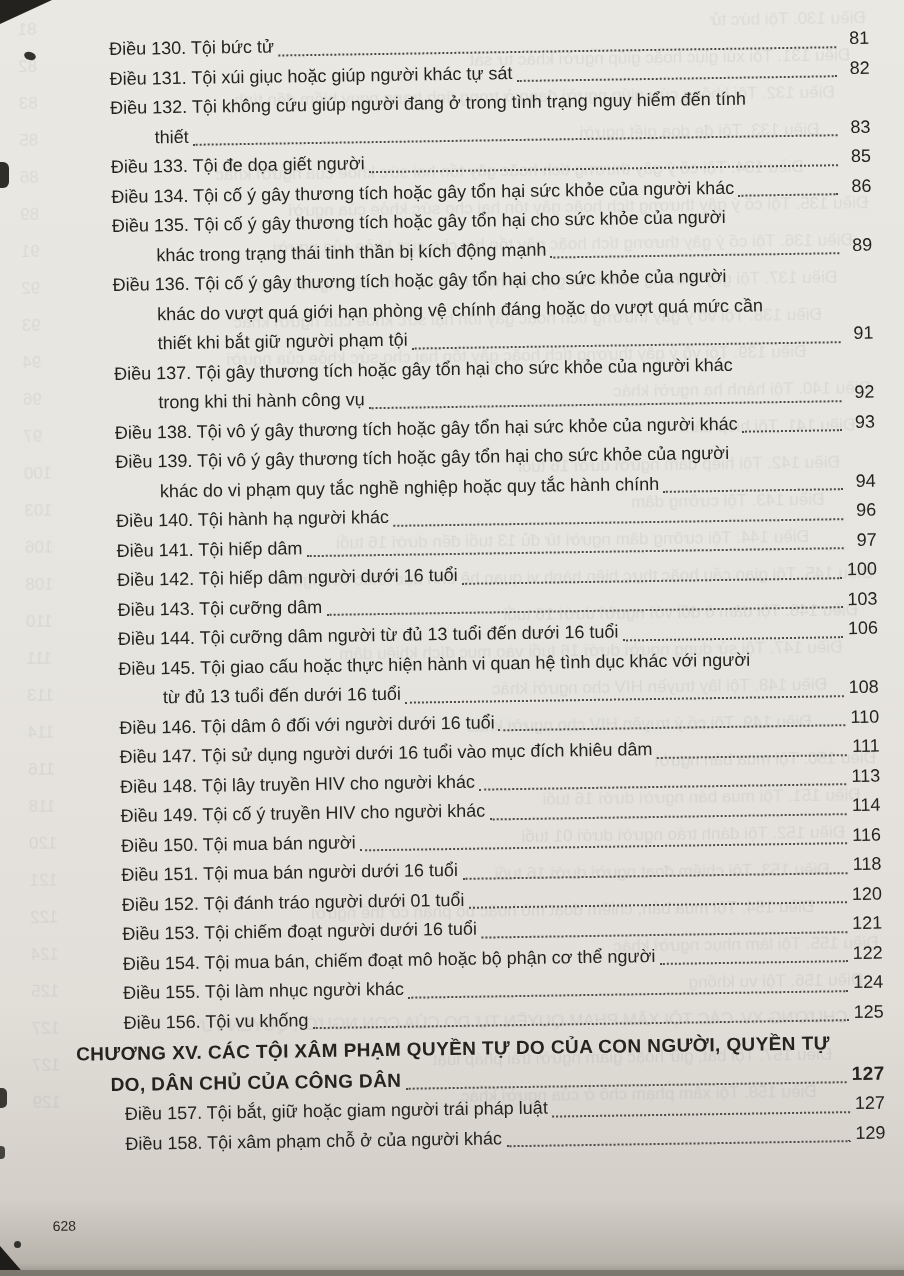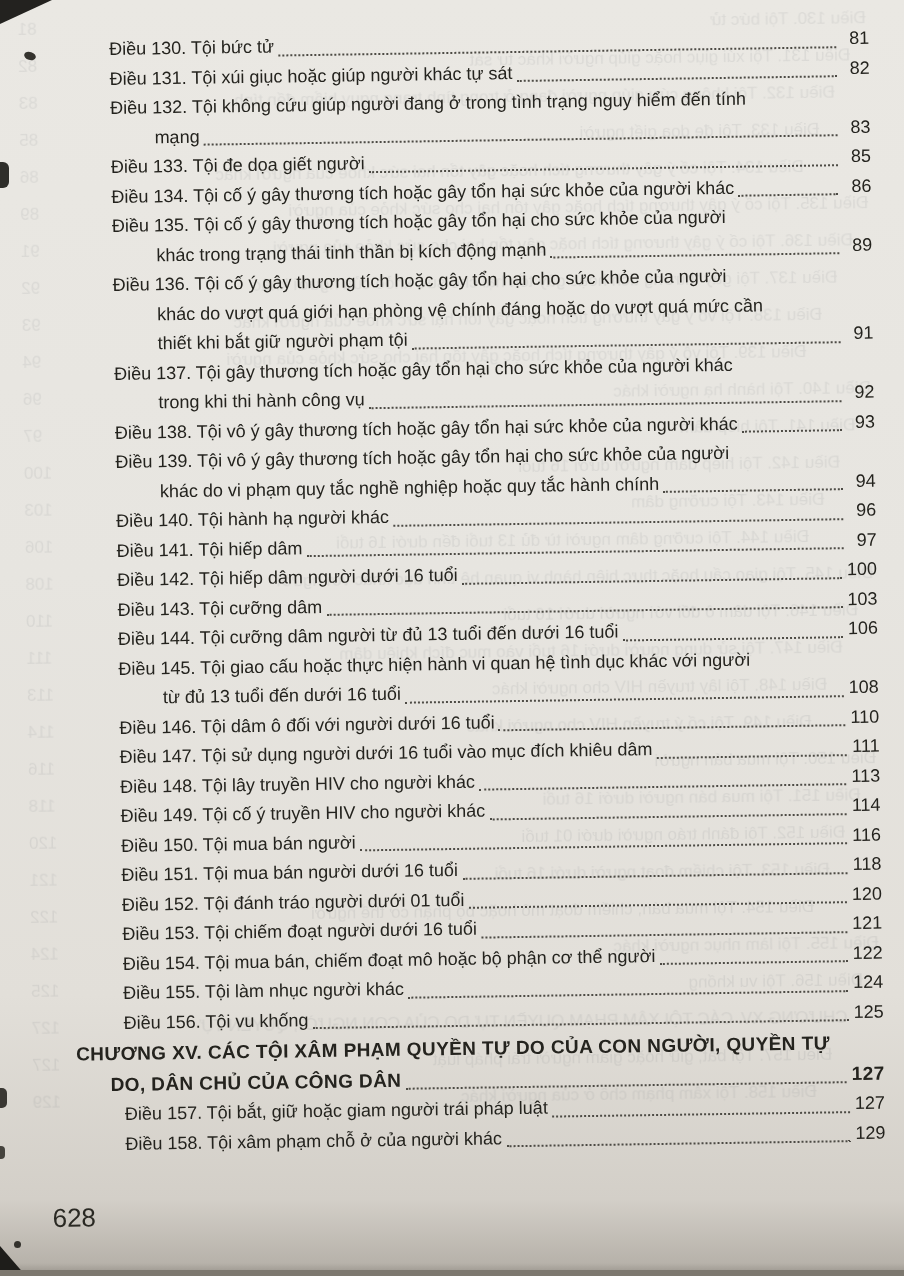--- a/index.html
+++ b/index.html
@@ -40,21 +40,21 @@
     flex: 1; min-width: 10px; height: 0;
     border-bottom: 2px dotted #4d4b45;
     margin: 0 5px 6px 4px; align-self: flex-end;
   }
   .pg { min-width: 28px; text-align: right; }
   .entry.chapter { font-weight: bold; font-size: 19px; letter-spacing: 0.4px; line-height: 31px; }
   .entry.chapter .line { margin-left: 70px; }
   .entry.chapter .line.cont { margin-left: 104px; }
   .footer-num {
     position: absolute; left: 44px; bottom: 48px;
-    font-size: 26px; color: #2a2923;
+    font-size: 14px; color: #2a2923;
   }
   
   .artifact { position: absolute; pointer-events: none; }
   .corner-tl { top: 0; left: 0; width: 0; height: 0;
     border-top: 24px solid #23221f; border-right: 52px solid transparent; }
   .mark-a { top: 52px; left: 24px; width: 12px; height: 8px; background: #35332e; border-radius: 50%; transform: rotate(18deg); }
   .mark-b { top: 162px; left: 0; width: 9px; height: 26px; background: #2f2e2a; border-radius: 0 6px 6px 0; }
   .mark-c { top: 1088px; left: 0; width: 7px; height: 20px; background: #3a3833; border-radius: 0 5px 5px 0; }
   .mark-d { top: 1146px; left: 0; width: 5px; height: 13px; background: #45433d; border-radius: 0 4px 4px 0; }
   .corner-bl { bottom: 0; left: 0; width: 0; height: 0;
@@ -232,21 +232,21 @@
         <div class="entry">
           <div class="line last">
             <span class="txt">Điều 131. Tội xúi giục hoặc giúp người khác tự sát</span>
             <span class="leader"></span>
             <span class="pg">82</span>
           </div>
         </div>
         <div class="entry">
           <div class="line"><span class="txt">Điều 132. Tội không cứu giúp người đang ở trong tình trạng nguy hiểm đến tính</span></div>
           <div class="line cont last">
-            <span class="txt">mạng</span>
+            <span class="txt">thiết</span>
             <span class="leader"></span>
             <span class="pg">83</span>
           </div>
         </div>
         <div class="entry">
           <div class="line last">
             <span class="txt">Điều 133. Tội đe dọa giết người</span>
             <span class="leader"></span>
             <span class="pg">85</span>
           </div>

